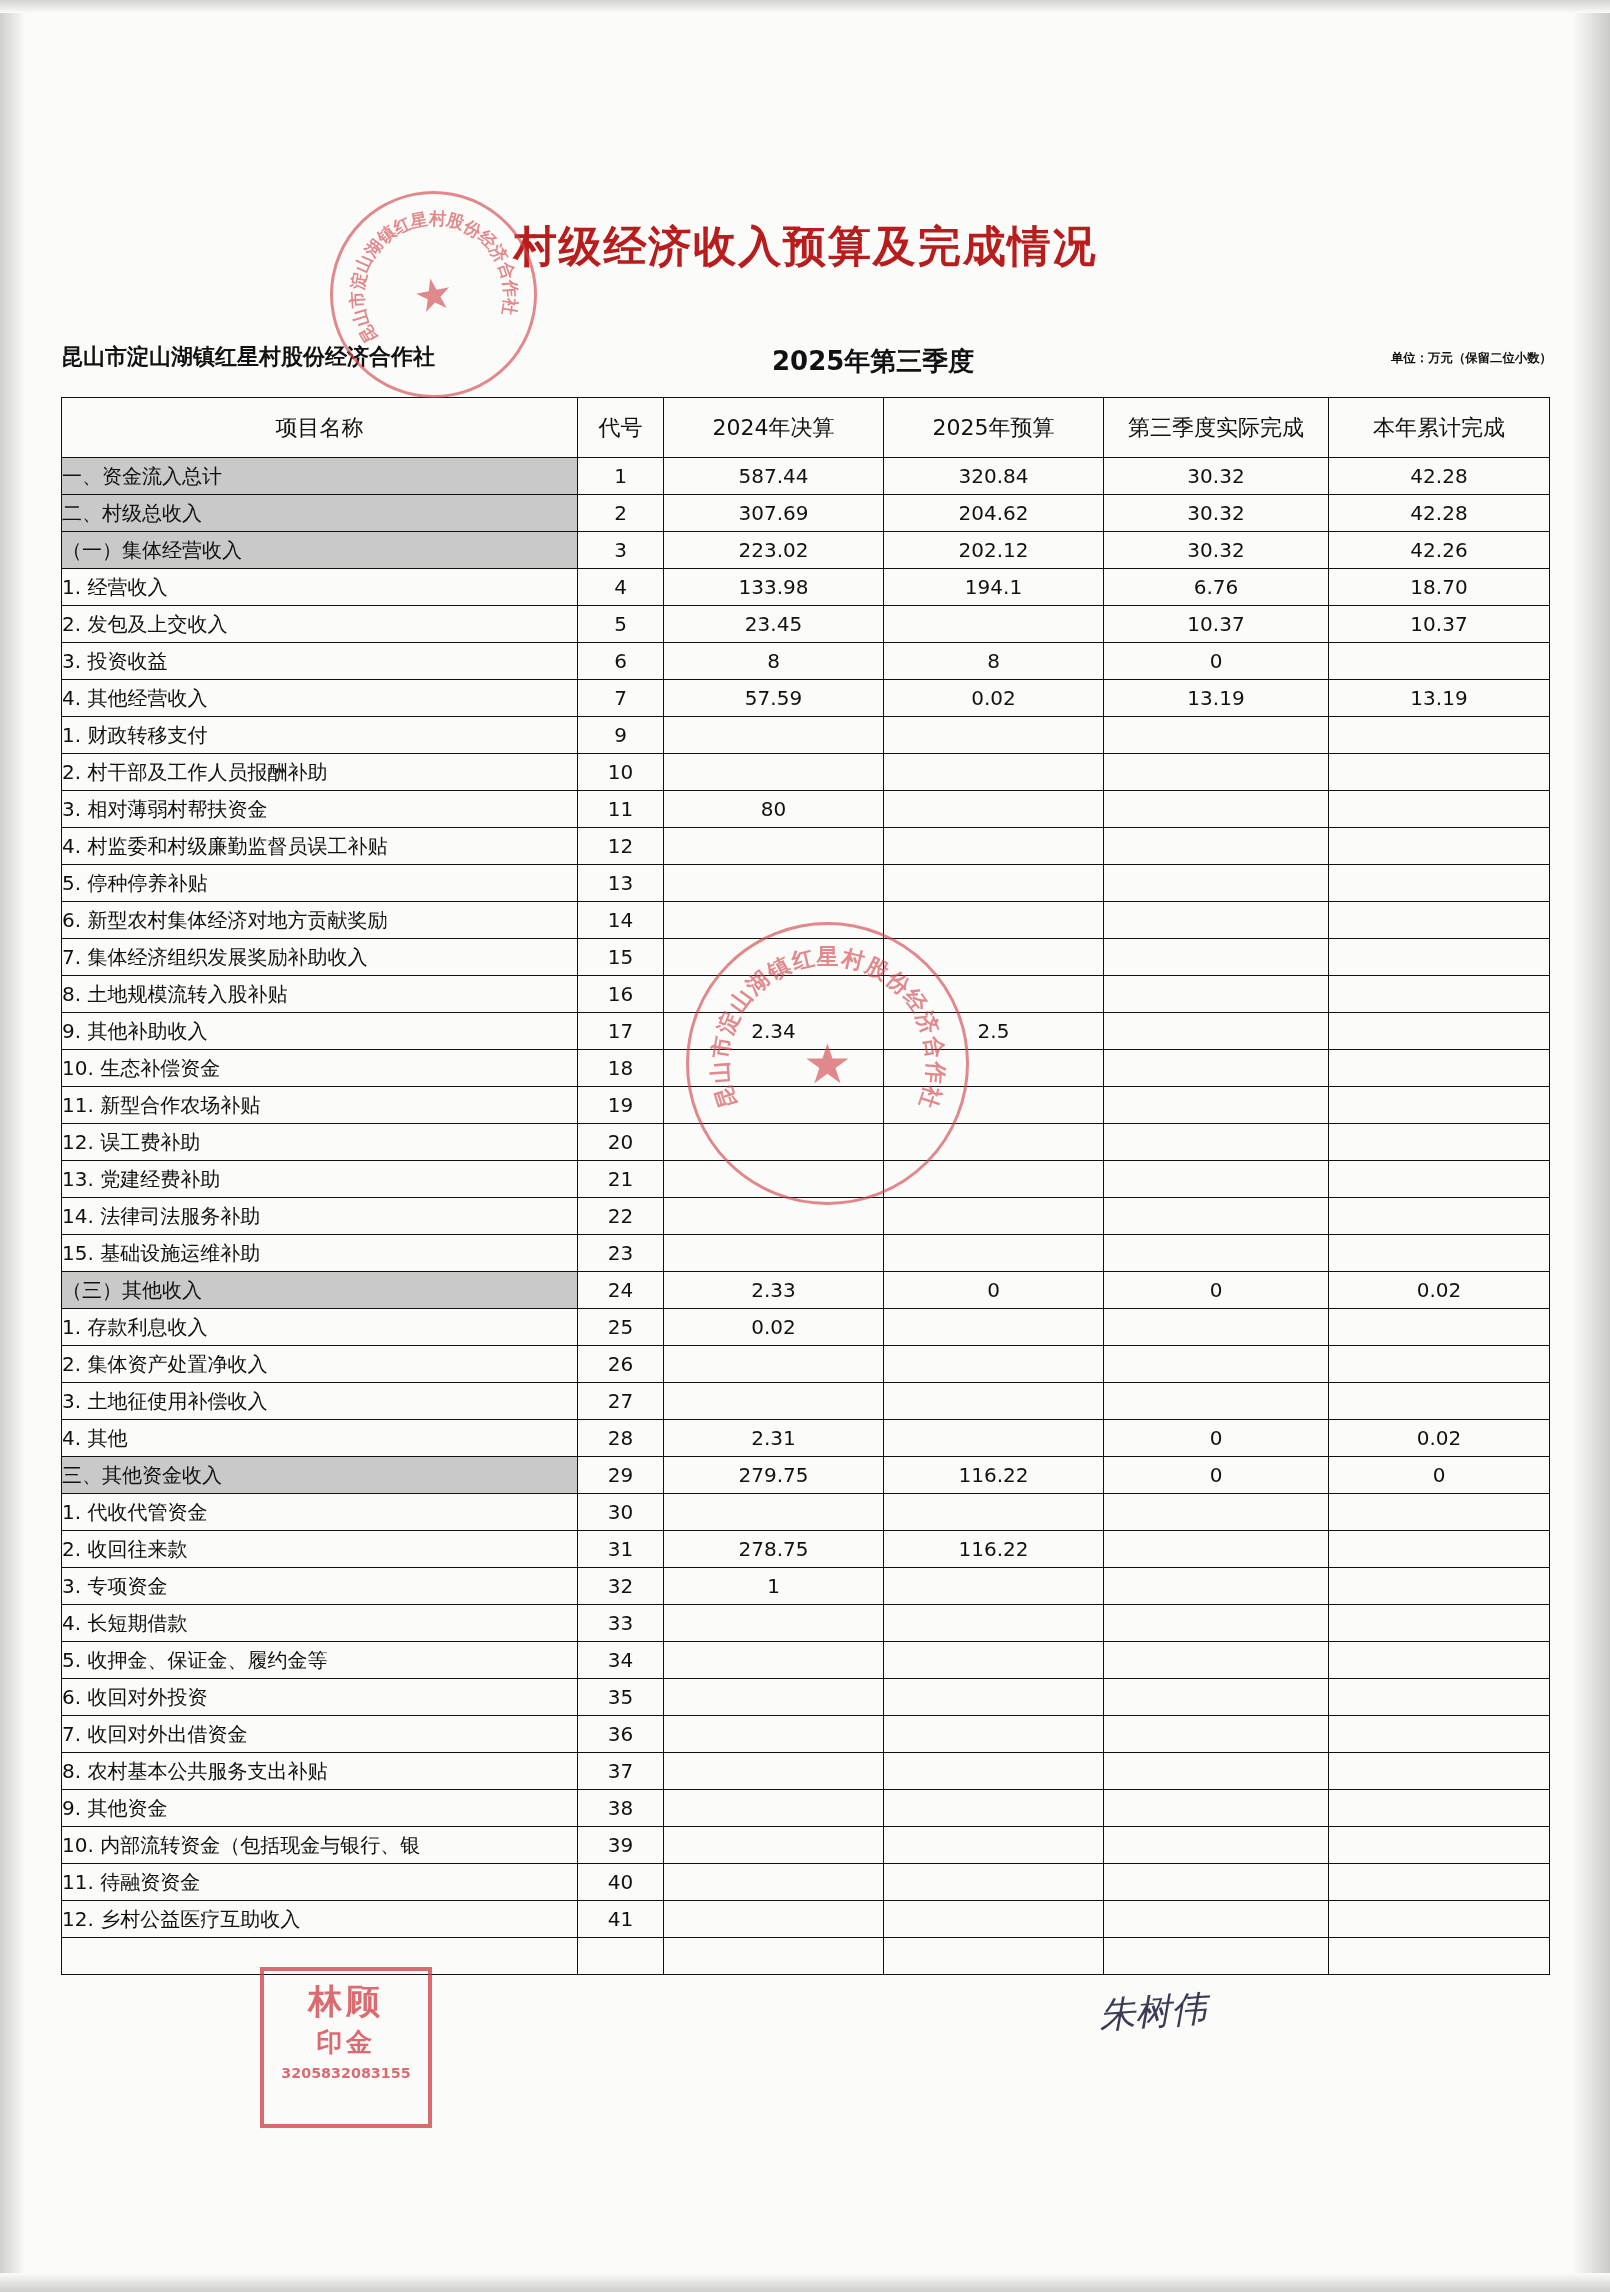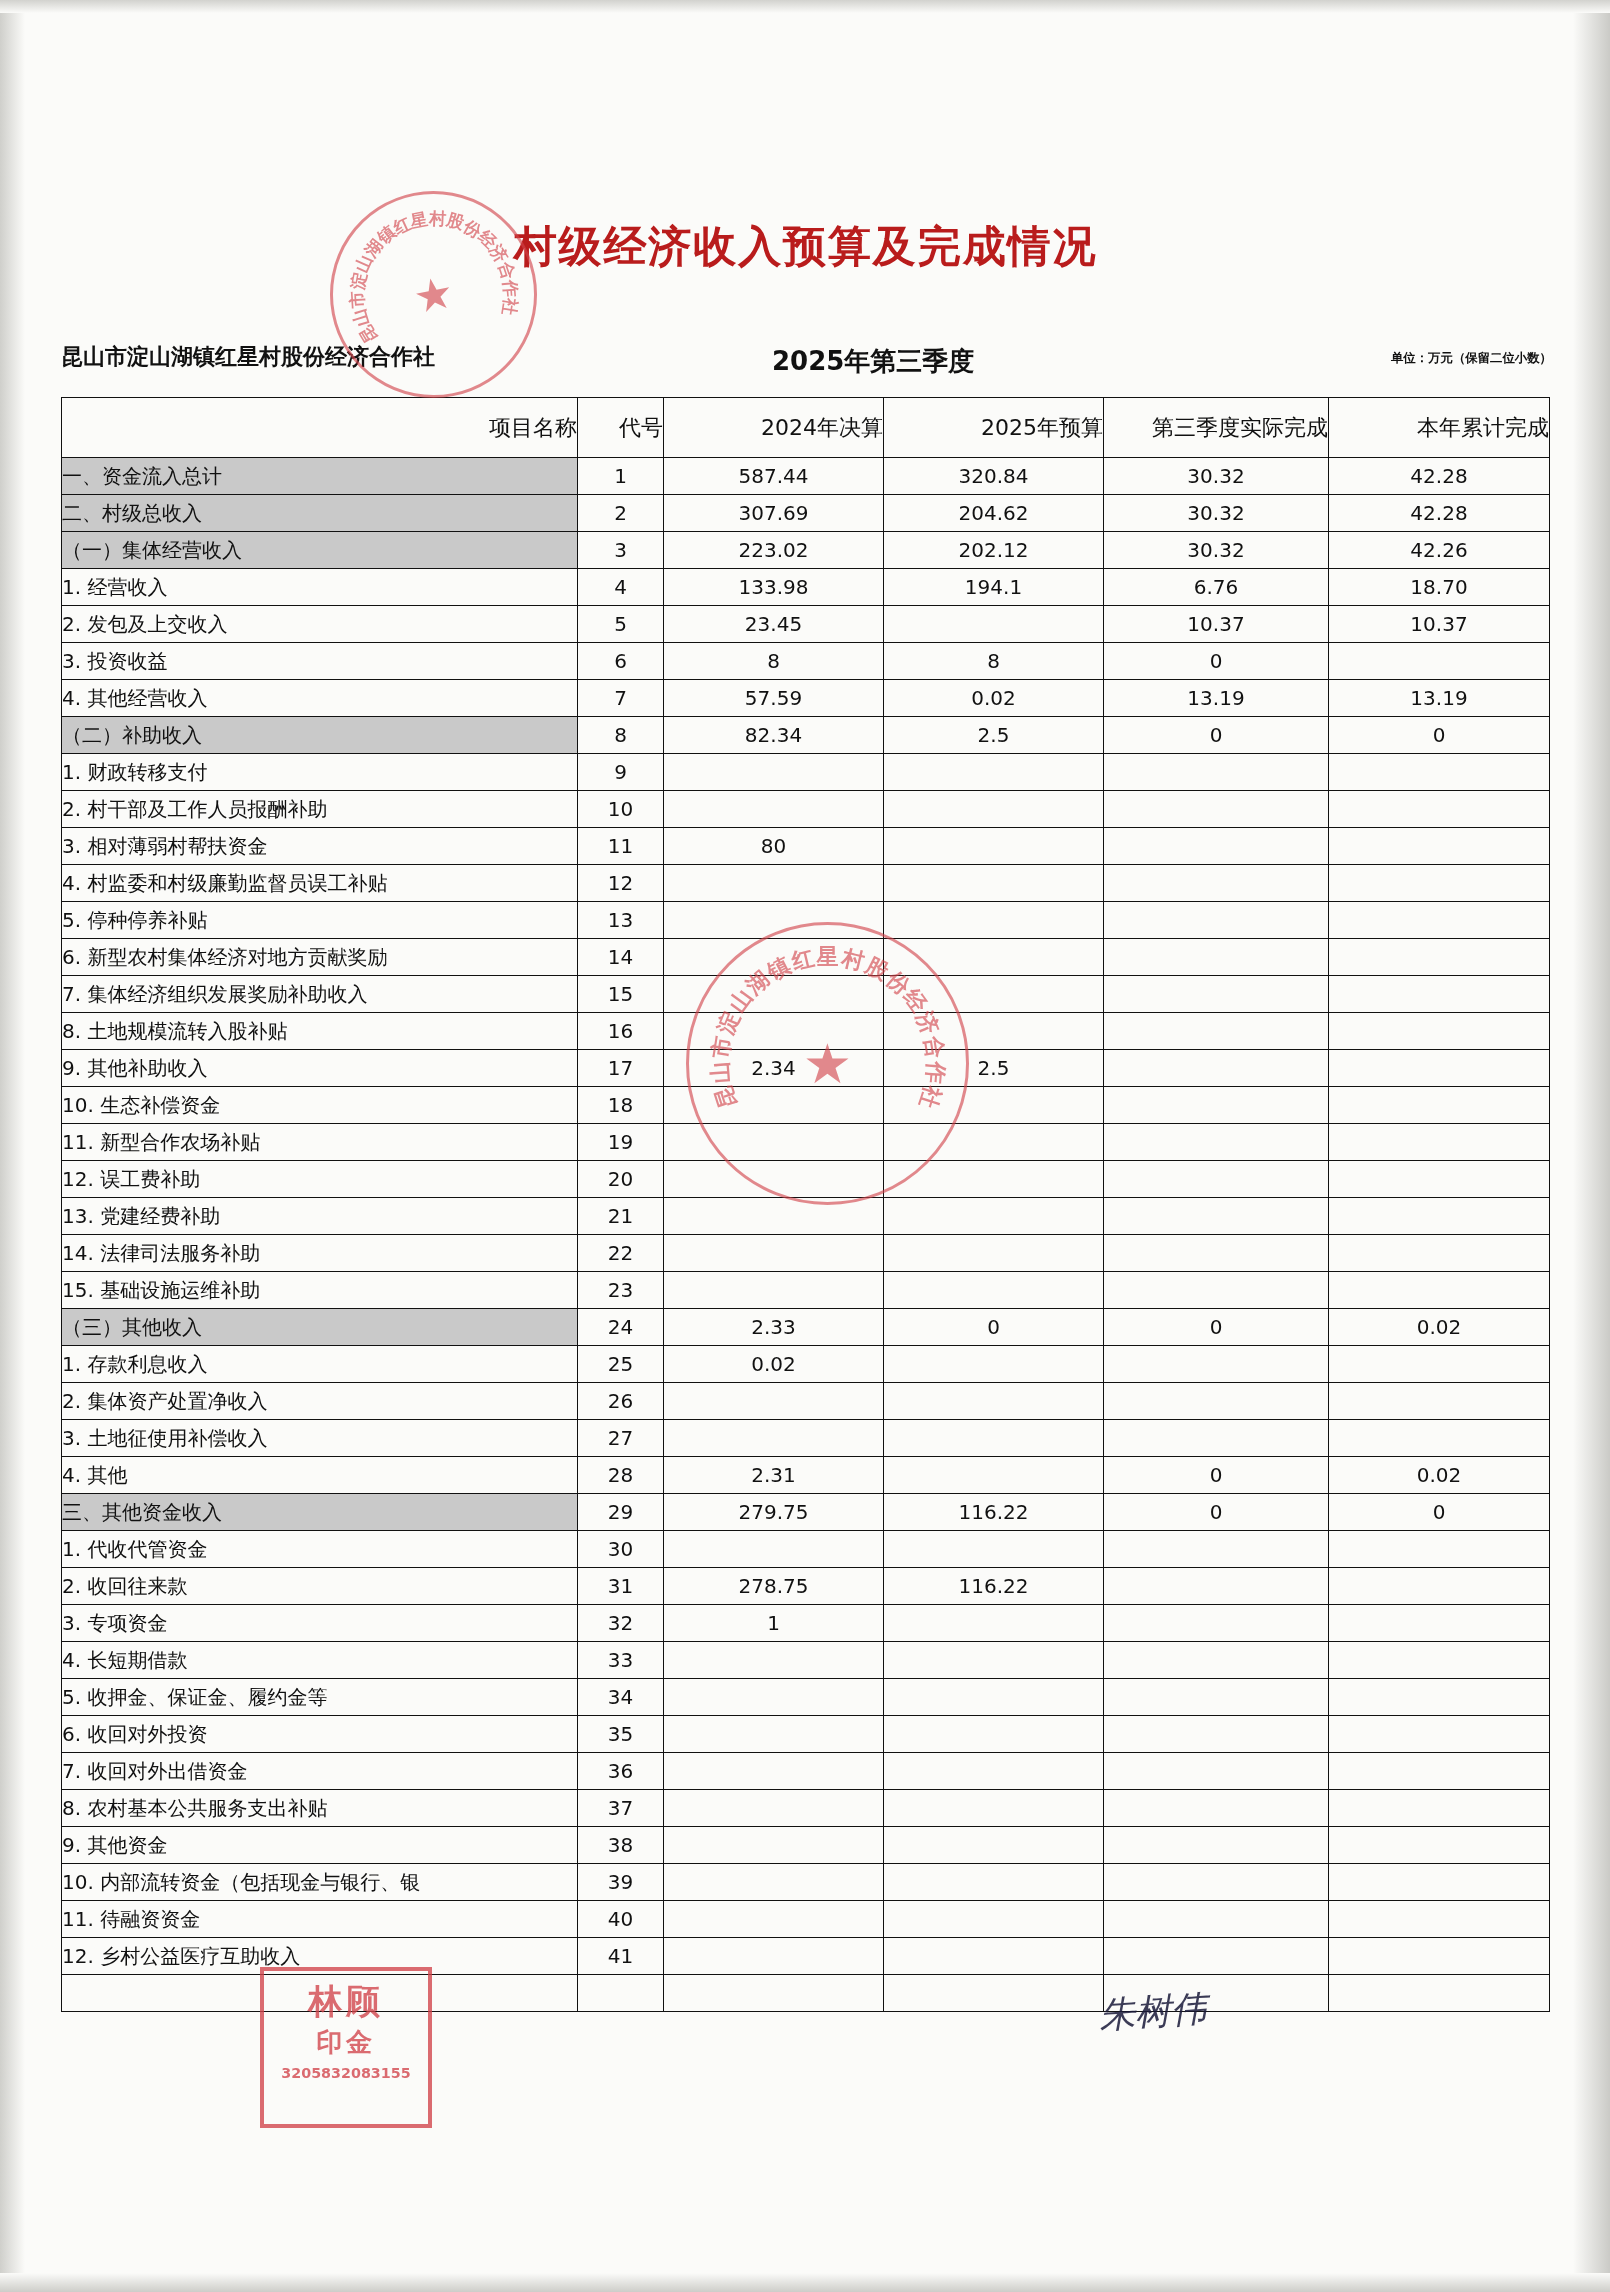--- a/index.html
+++ b/index.html
@@ -104,21 +104,21 @@
   }
   table.main th, table.main td {
     border: 1px solid #111;
     height: 36px;
     font-size: 20px;
     color: #111;
     padding: 0;
   }
   table.main th {
     font-weight: normal;
-    text-align: right;
+    text-align: center;
     height: 59px;
     font-size: 22px;
   }
   td.name {
     text-align: left;
     padding-left: 9.6px;
     white-space: nowrap;
     overflow: hidden;
   }
   td.code, td.num {
@@ -308,28 +308,20 @@
           <td class="num"></td>
         </tr>
         <tr>
           <td class="name">4. 其他经营收入</td>
           <td class="code">7</td>
           <td class="num">57.59</td>
           <td class="num">0.02</td>
           <td class="num">13.19</td>
           <td class="num">13.19</td>
         </tr>
-        <tr class="shaded">
-          <td class="name">（二）补助收入</td>
-          <td class="code">8</td>
-          <td class="num">82.34</td>
-          <td class="num">2.5</td>
-          <td class="num">0</td>
-          <td class="num">0</td>
-        </tr>
         <tr>
           <td class="name">1. 财政转移支付</td>
           <td class="code">9</td>
           <td class="num"></td>
           <td class="num"></td>
           <td class="num"></td>
           <td class="num"></td>
         </tr>
         <tr>
           <td class="name">2. 村干部及工作人员报酬补助</td>

